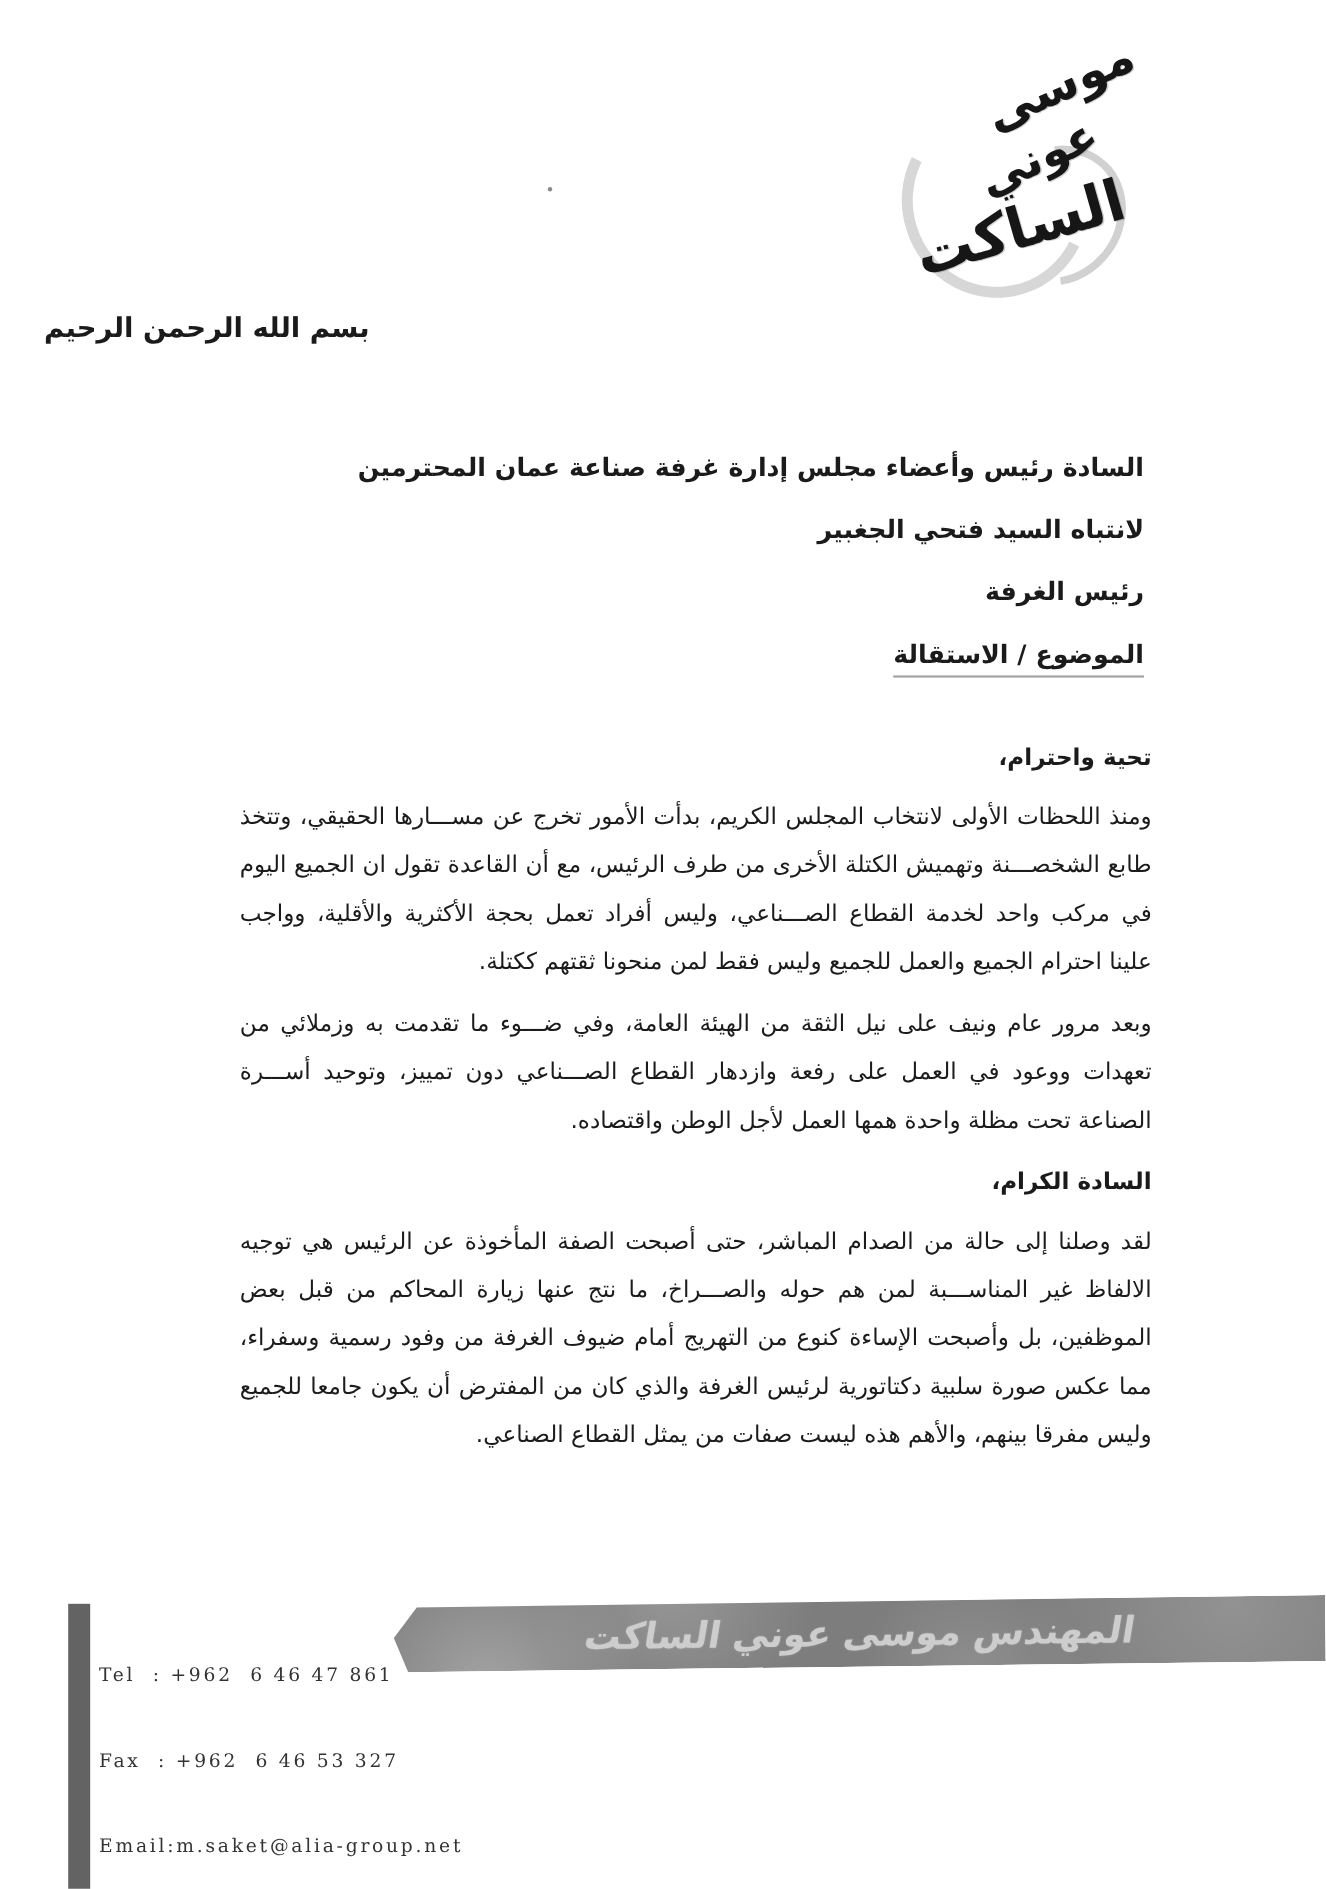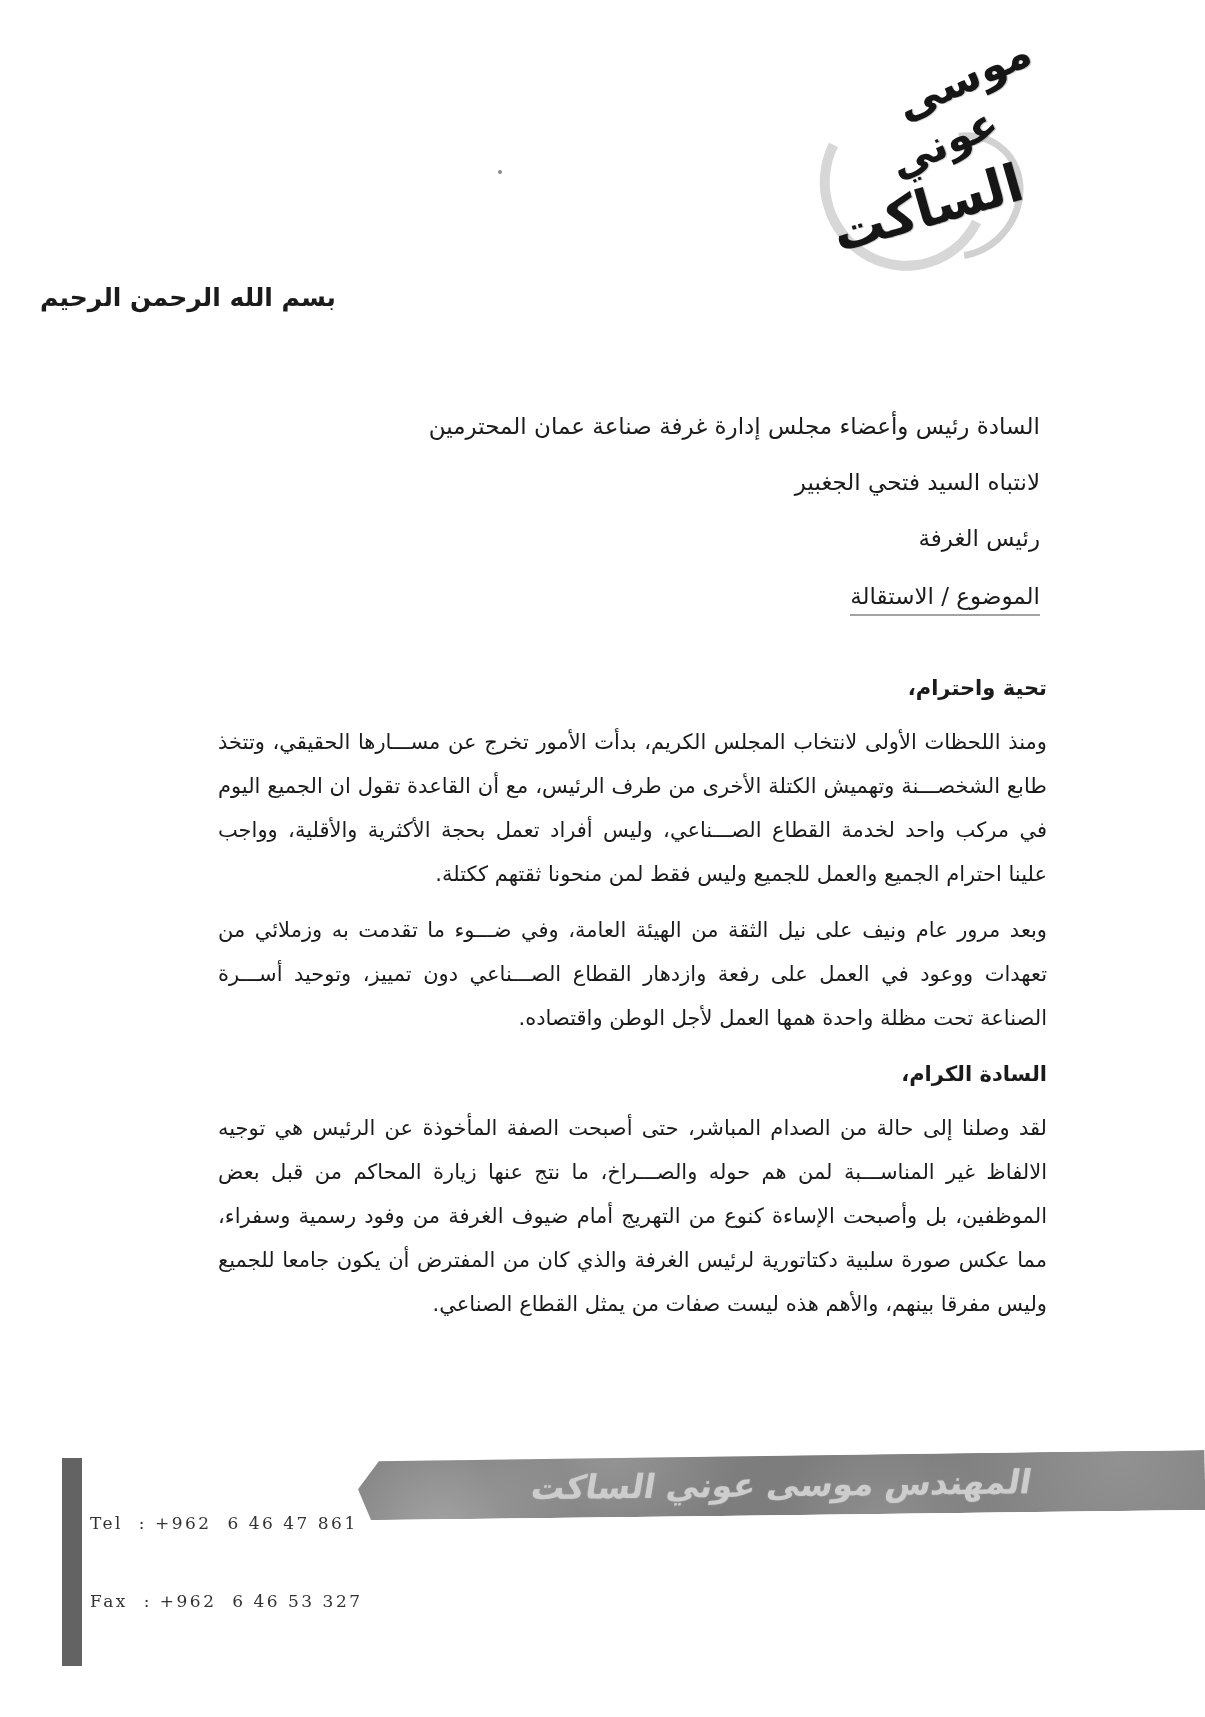--- a/index.html
+++ b/index.html
@@ -85,21 +85,21 @@
   }
   .bismillah span { display: inline-block; transform: translateX(28px); }
 
   
   .recipient-block {
     position: absolute;
     top: 398px;
     right: 165px;
     direction: rtl;
     text-align: right;
-    font-weight: normal;
+    font-weight: bold;
     font-size: 23px;
     line-height: 56px;
   }
   .subject-row { margin-top: 2px; }
   .subject-underline {
     border-bottom: 2px solid #a3a3a3;
     padding-bottom: 5px;
   }
 
   
@@ -205,18 +205,19 @@
   <p>وبعد مرور عام ونيف على نيل الثقة من الهيئة العامة، وفي ضـــوء ما تقدمت به وزملائي من تعهدات ووعود في العمل على رفعة وازدهار القطاع الصـــناعي دون تمييز، وتوحيد أســـرة الصناعة تحت مظلة واحدة همها العمل لأجل الوطن واقتصاده.</p>
   <div class="salutation-line">السادة الكرام،</div>
   <p>لقد وصلنا إلى حالة من الصدام المباشر، حتى أصبحت الصفة المأخوذة عن الرئيس هي توجيه الالفاظ غير المناســـبة لمن هم حوله والصـــراخ، ما نتج عنها زيارة المحاكم من قبل بعض الموظفين، بل وأصبحت الإساءة كنوع من التهريج أمام ضيوف الغرفة من وفود رسمية وسفراء، مما عكس صورة سلبية دكتاتورية لرئيس الغرفة والذي كان من المفترض أن يكون جامعا للجميع وليس مفرقا بينهم، والأهم هذه ليست صفات من يمثل القطاع الصناعي.</p>
 </div>
 
 <div class="footer-contact-block">
   <div class="footer-accent-bar"></div>
   <div class="contact-lines">
     <div>Tel  : +962  6 46 47 861</div>
     <div>Fax  : +962  6 46 53 327</div>
+    <div>Email:m.saket@alia-group.net</div>
   </div>
 </div>
 
 <div class="footer-banner">
   <div class="footer-banner-calligraphy">المهندس موسى عوني الساكت</div>
 </div>
 
 </body></html>

